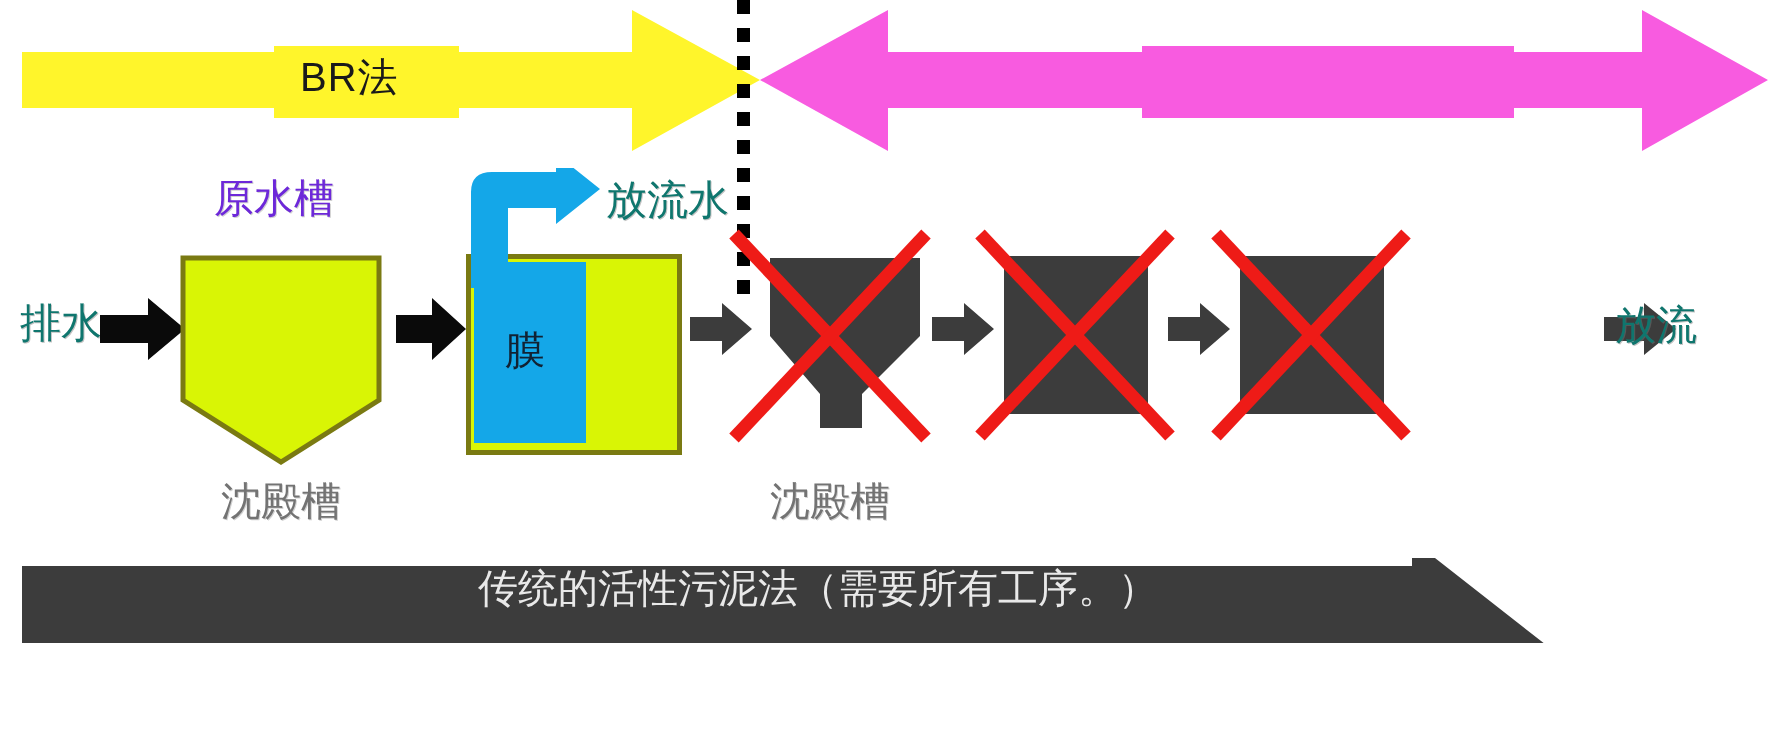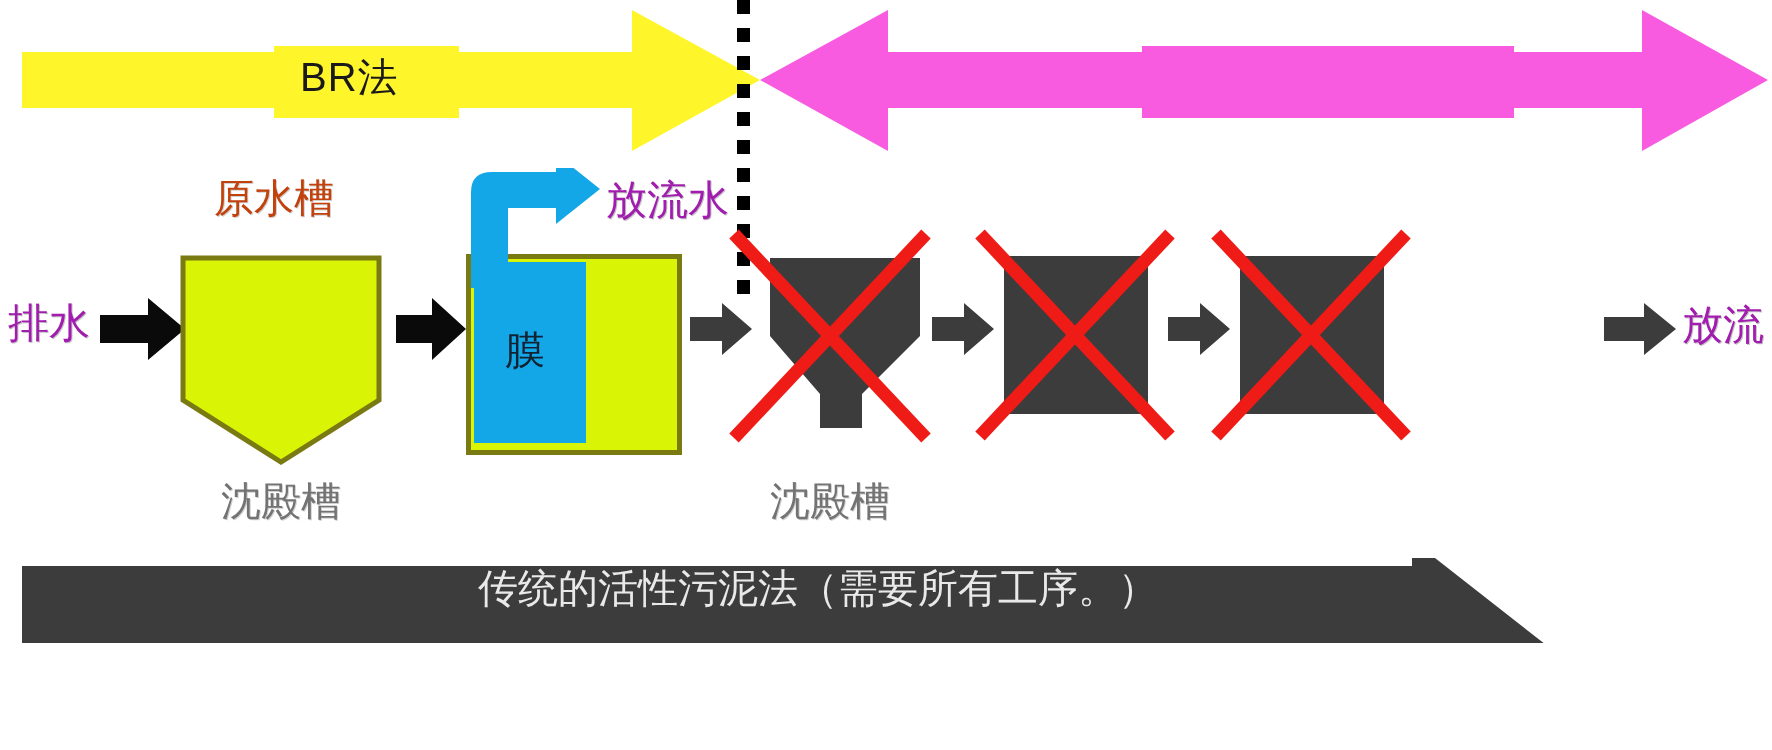--- a/index.html
+++ b/index.html
@@ -24,40 +24,40 @@
     font-weight:500;
     white-space:nowrap;
     letter-spacing:1px;
     line-height:1;
   }
 
   
   .io-text{
     position:absolute;
     font-size:41px;
-    color:#a21caf;
+    color:#0f766e;
     white-space:nowrap;
     line-height:1;
     text-shadow:1px 1px 0 rgba(120,120,120,.45);
   }
   .unit-label{
     position:absolute;
     font-size:40px;
     color:#737373;
     white-space:nowrap;
     line-height:1;
     text-align:center;
     text-shadow:1px 1px 0 rgba(140,140,140,.4);
   }
   .unit-label.crisp{color:#111;text-shadow:none;}
 
   .tank-top-label{
     position:absolute;
     font-size:40px;
-    color:#c2410c;
+    color:#6d28d9;
     white-space:nowrap;
     line-height:1;
     text-shadow:1px 1px 0 rgba(140,140,140,.4);
   }
 
   .membrane-text{
     position:absolute;
     font-size:40px;
     color:#123;
     line-height:1;
@@ -98,21 +98,21 @@
     <div class="band-label" style="left:300px;top:57px;">BR法</div>
 
     <svg class="abs" style="left:760px;top:8px;" width="1010" height="145" viewBox="0 0 1010 145">
       <path d="M0,72 L128,2 L128,44 L882,44 L882,2 L1008,72 L882,143 L882,100 L128,100 L128,143 Z" fill="#F85BE0"></path>
     </svg>
     <div class="abs" style="left:1142px;top:46px;width:372px;height:72px;background:#F85BE0;"></div>
   </div>
 
   <div class="divider" style="left:737px;top:0px;height:300px;"></div>
 
-  <div class="io-text" style="left:8px;top:303px;">排水</div>
+  <div class="io-text" style="left:20px;top:303px;">排水</div>
 
   <svg class="abs" style="left:100px;top:298px;" width="85" height="62" viewBox="0 0 85 62">
     <path d="M0,17 L48,17 L48,0 L85,31 L48,62 L48,45 L0,45 Z" fill="#0A0A0A"></path>
   </svg>
 
   <div class="tank-top-label" style="left:214px;top:178px;">原水槽</div>
 
   <svg class="abs" style="left:180px;top:255px;" width="202" height="210" viewBox="0 0 202 210">
     <path d="M3,3 L199,3 L199,145 L101,207 L3,145 Z" fill="#D9F505" stroke="#7A7A12" stroke-width="5"></path>
   </svg>
@@ -170,20 +170,20 @@
     <g stroke="#EE1B17" stroke-width="13" stroke-linecap="butt">
       <line x1="12" y1="6" x2="202" y2="208"></line>
       <line x1="202" y1="6" x2="12" y2="208"></line>
     </g>
   </svg>
 
   <svg class="abs" style="left:1604px;top:303px;" width="72" height="52" viewBox="0 0 72 52">
     <path d="M0,14 L40,14 L40,0 L72,26 L40,52 L40,38 L0,38 Z" fill="#3C3C3C"></path>
   </svg>
 
-  <div class="io-text" style="left:1682px;top:305px;">放流</div>
+  <div class="io-text" style="left:1615px;top:305px;">放流</div>
 
   <svg class="abs" style="left:22px;top:558px;" width="1530" height="190" viewBox="0 0 1530 190">
     <path d="M0,8 L1390,8 L1390,-18 L1528,90 L1390,188 L1390,104 L0,104 Z" fill="#3C3C3C"></path>
   </svg>
   <div class="bottom-text" style="left:478px;top:568px;">传统的活性污泥法（需要所有工序。）</div>
 
 </div>
 
 </body></html>

